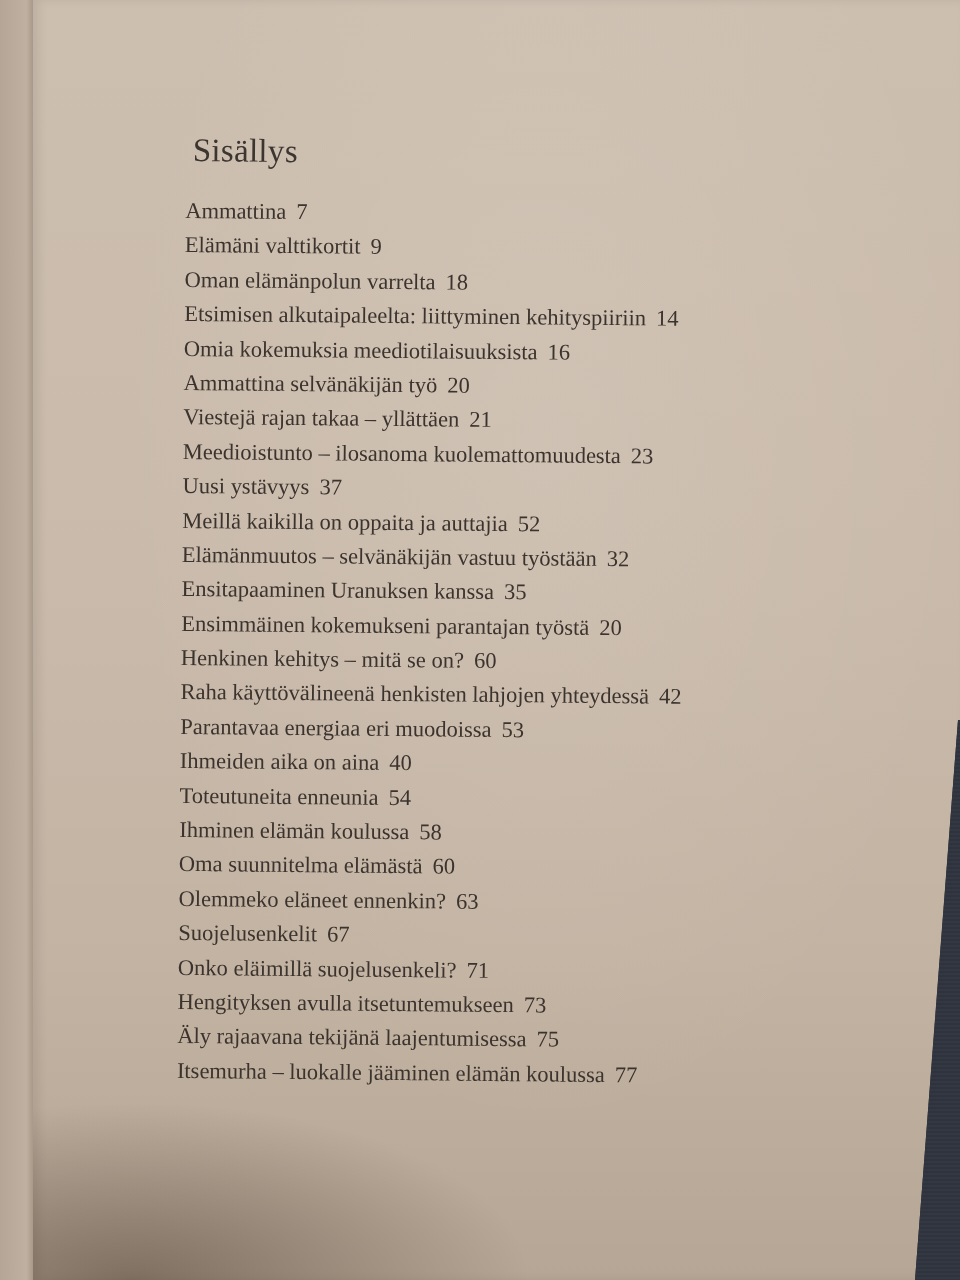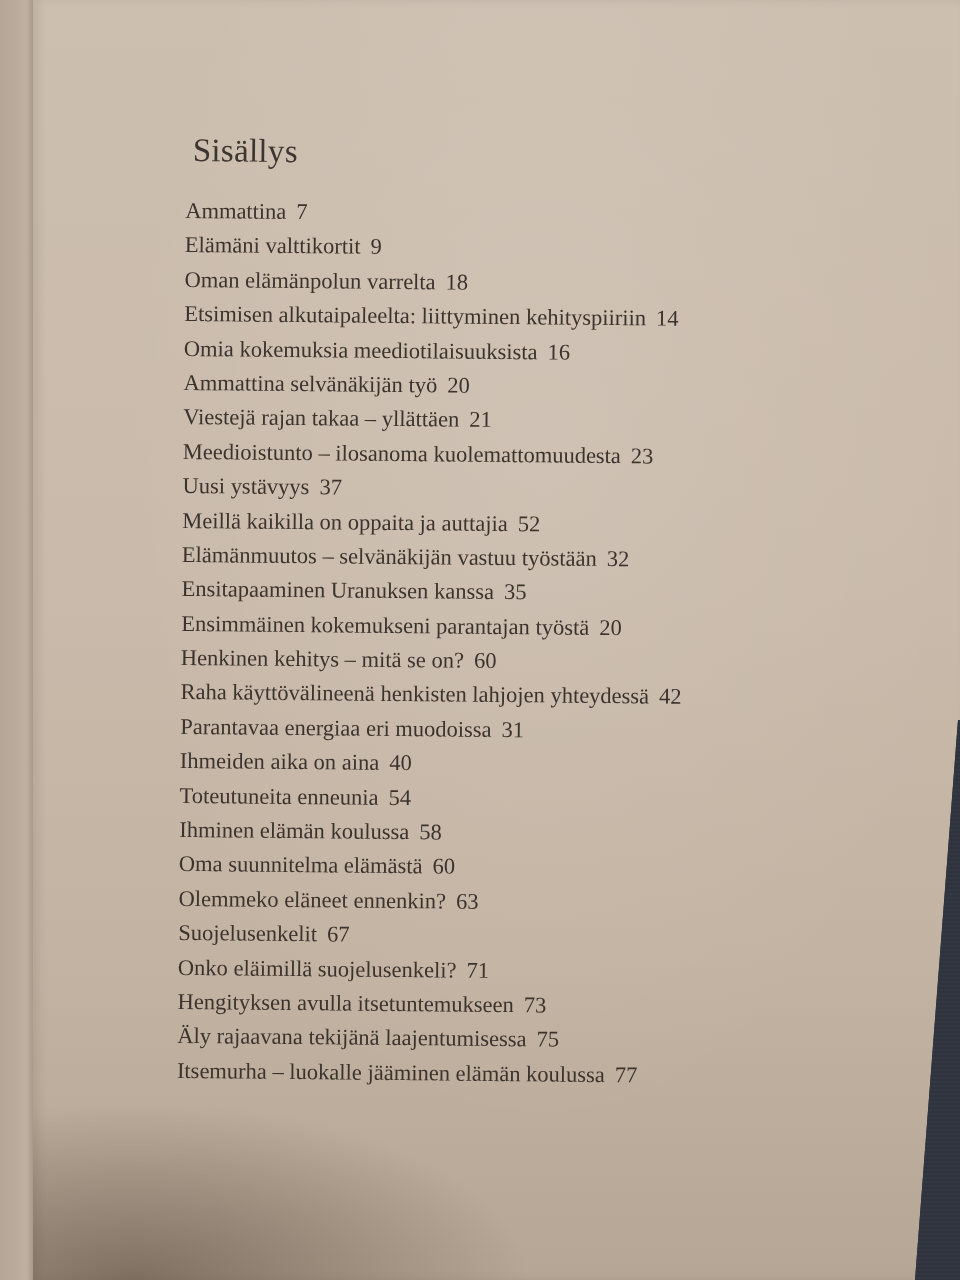--- a/index.html
+++ b/index.html
@@ -99,21 +99,21 @@
     <li class="toc-item"><span>Ammattina selvänäkijän työ</span><span class="num">20</span></li>
     <li class="toc-item"><span>Viestejä rajan takaa – yllättäen</span><span class="num">21</span></li>
     <li class="toc-item"><span>Meedioistunto – ilosanoma kuolemattomuudesta</span><span class="num">23</span></li>
     <li class="toc-item"><span>Uusi ystävyys</span><span class="num">37</span></li>
     <li class="toc-item"><span>Meillä kaikilla on oppaita ja auttajia</span><span class="num">52</span></li>
     <li class="toc-item"><span>Elämänmuutos – selvänäkijän vastuu työstään</span><span class="num">32</span></li>
     <li class="toc-item"><span>Ensitapaaminen Uranuksen kanssa</span><span class="num">35</span></li>
     <li class="toc-item"><span>Ensimmäinen kokemukseni parantajan työstä</span><span class="num">20</span></li>
     <li class="toc-item"><span>Henkinen kehitys – mitä se on?</span><span class="num">60</span></li>
     <li class="toc-item"><span>Raha käyttövälineenä henkisten lahjojen yhteydessä</span><span class="num">42</span></li>
-    <li class="toc-item"><span>Parantavaa energiaa eri muodoissa</span><span class="num">31</span></li>
+    <li class="toc-item"><span>Parantavaa energiaa eri muodoissa</span><span class="num">53</span></li>
     <li class="toc-item"><span>Ihmeiden aika on aina</span><span class="num">40</span></li>
     <li class="toc-item"><span>Toteutuneita enneunia</span><span class="num">54</span></li>
     <li class="toc-item"><span>Ihminen elämän koulussa</span><span class="num">58</span></li>
     <li class="toc-item"><span>Oma suunnitelma elämästä</span><span class="num">60</span></li>
     <li class="toc-item"><span>Olemmeko eläneet ennenkin?</span><span class="num">63</span></li>
     <li class="toc-item"><span>Suojelusenkelit</span><span class="num">67</span></li>
     <li class="toc-item"><span>Onko eläimillä suojelusenkeli?</span><span class="num">71</span></li>
     <li class="toc-item"><span>Hengityksen avulla itsetuntemukseen</span><span class="num">73</span></li>
     <li class="toc-item"><span>Äly rajaavana tekijänä laajentumisessa</span><span class="num">75</span></li>
     <li class="toc-item"><span>Itsemurha – luokalle jääminen elämän koulussa</span><span class="num">77</span></li>

